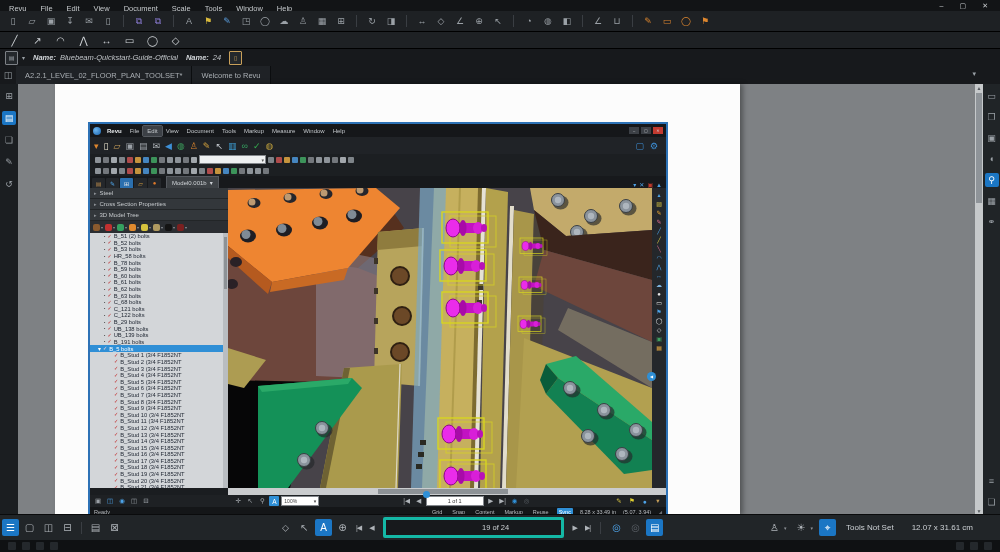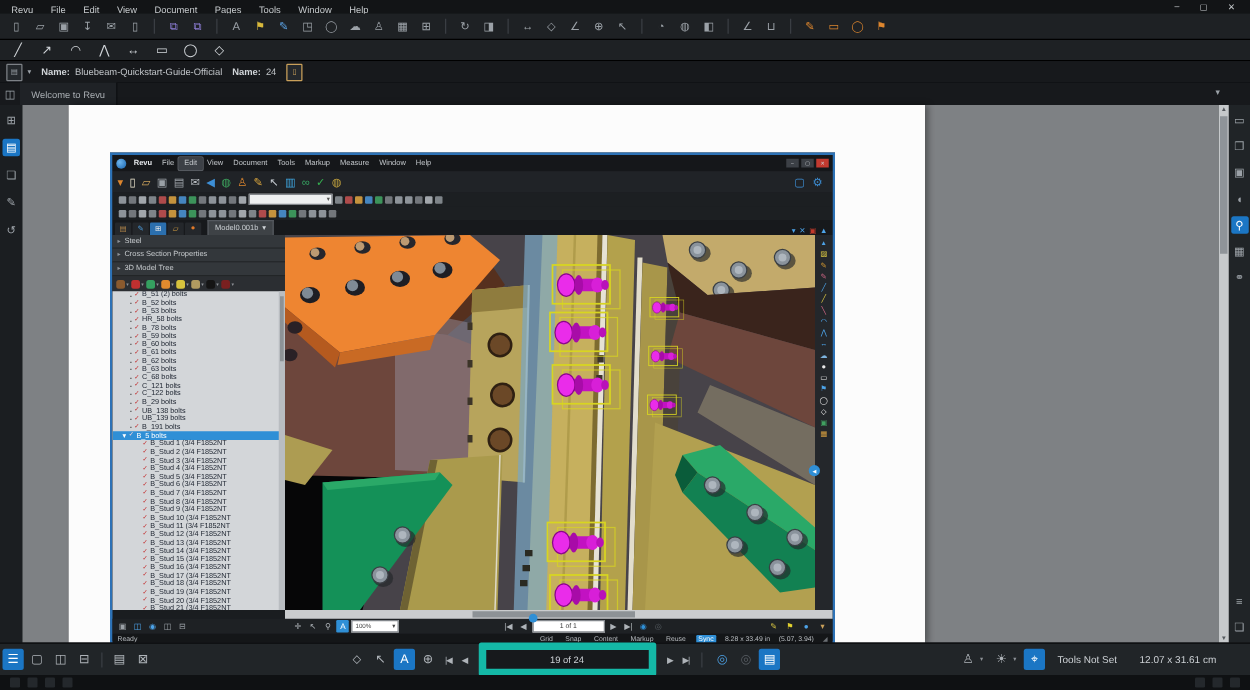--- a/index.html
+++ b/index.html
@@ -8,21 +8,21 @@
   
   .menubar{position:absolute;top:0;left:0;right:0;height:11px;background:#121416;display:flex;align-items:center;padding-left:2px;}
   .menu-item{font-size:7.5px;color:#c6cacd;padding:0 7px;line-height:11px;}
   .win-controls{margin-left:auto;display:flex;gap:16px;padding-right:12px;}
   .win-btn{font-size:7px;color:#c6cacd;}
   .toolbar1{position:absolute;top:11px;left:0;right:0;height:20px;background:#1e2124;border-bottom:1px solid #000;display:flex;align-items:center;padding-left:5px;gap:3px;}
   .ti{width:16px;height:14px;display:flex;align-items:center;justify-content:center;font-size:9px;color:#9ba1a7;border-radius:2px;}
   .sep{width:1px;height:12px;background:#3a3e43;margin:0 4px;}
   .toolbar2{position:absolute;top:32px;left:0;right:0;height:16px;background:#1e2124;border-bottom:1px solid #000;display:flex;align-items:center;padding-left:6px;gap:6px;}
   .t2{width:17px;height:13px;display:flex;align-items:center;justify-content:center;font-size:10px;color:#d2d6da;}
-  .namebar{position:absolute;top:49px;left:0;right:0;height:17px;background:#17191c;border-bottom:1px solid #000;display:flex;align-items:center;padding-left:5px;gap:4px;}
+  .namebar{position:absolute;top:49px;left:0;right:0;height:17px;background:#17191c;border-bottom:1px solid #000;display:flex;align-items:center;padding-left:5px;gap:4px;font-style:italic;}
   .doc-mini{width:11px;height:12px;border:1px solid #7d8186;border-radius:1px;display:flex;align-items:center;justify-content:center;font-size:6px;color:#9ba1a7;background:#24282c;}
   .nb-chev{font-size:6px;color:#9ba1a7;}
   .nb-label{font-size:7.5px;font-weight:bold;color:#d2d6da;margin-left:4px;}
   .nb-value{font-size:7.5px;color:#c0c4c8;}
   .tabbar{position:absolute;top:66px;left:0;right:0;height:18px;background:#17191c;display:flex;align-items:flex-end;}
   .tab-rail-icon{width:16px;height:18px;display:flex;align-items:center;justify-content:center;color:#9ba1a7;font-size:9px;}
   .tab{height:18px;display:flex;align-items:center;padding:0 9px;font-size:7.5px;color:#a9aeb3;background:#1f2226;border-right:1px solid #0b0d0f;white-space:nowrap;}
   .tab.active{background:#0b0d0f;color:#d6d9dc;}
   .tab .close{margin-left:8px;font-size:7px;color:#a9aeb3;}
   .tab-chevron{position:absolute;right:24px;top:4px;font-size:7px;color:#9ba1a7;}
@@ -90,34 +90,34 @@
   .toggle{padding:0 2px;line-height:8px;}
   .toggle.active{background:#2f8fd6;color:#fff;border-radius:1px;}
   .st-right{margin-left:auto;display:flex;gap:7px;align-items:center;}
   .grip{color:#6a6e73;font-size:5px;}
   
   .bottom-toolbar{position:absolute;left:0;right:0;bottom:12px;height:25px;background:#212528;border-top:1px solid #0a0b0c;}
   .bt-group{position:absolute;top:0;height:25px;display:flex;align-items:center;}
   .bt-icon{width:17px;height:17px;display:flex;align-items:center;justify-content:center;font-size:10px;color:#aeb3b8;border-radius:2px;margin:0 1px;}
   .bt-icon.active{background:#1b76c4;color:#fff;}
   .bt-nav{font-size:7px;color:#aeb3b8;margin:0 4px;letter-spacing:-1px;}
-  #bt-pagebox{width:130px;height:15px;background:#17191c;border:6px solid #14b8a6;border-radius:2px;color:#cdd1d5;font-size:7.5px;display:flex;align-items:center;justify-content:center;margin:0 5px;}
+  #bt-pagebox{width:130px;height:15px;background:#17191c;border:3px solid #14b8a6;border-radius:2px;color:#cdd1d5;font-size:7.5px;display:flex;align-items:center;justify-content:center;margin:0 5px;padding-left:45px;}
   .bt-label{font-size:8px;color:#cdd1d5;margin:0 9px;white-space:nowrap;}
   .bt-chev{font-size:5px;color:#8d9196;margin-right:5px;}
   .taskbar{position:absolute;left:0;right:0;bottom:0;height:12px;background:#0f1113;display:flex;align-items:center;gap:6px;padding:0 8px;}
   .tk{width:8px;height:8px;background:#24282c;border-radius:1px;}
   .tk-right{margin-left:auto;display:flex;gap:6px;}
 </style>
 </head>
 <body>
 
 <div id="app">
 
   <div class="menubar">
-    <span id="menu-items"><span class="menu-item">Revu</span><span class="menu-item">File</span><span class="menu-item">Edit</span><span class="menu-item">View</span><span class="menu-item">Document</span><span class="menu-item">Pages</span><span class="menu-item">Tools</span><span class="menu-item">Window</span><span class="menu-item">Help</span></span>
+    <span id="menu-items"><span class="menu-item">Revu</span><span class="menu-item">File</span><span class="menu-item">Edit</span><span class="menu-item">View</span><span class="menu-item">Document</span><span class="menu-item">Scale</span><span class="menu-item">Tools</span><span class="menu-item">Window</span><span class="menu-item">Help</span></span>
     <span class="win-controls" id="win-controls">
         <span class="win-btn">–</span>
         <span class="win-btn">▢</span>
         <span class="win-btn">✕</span>
       </span>
   </div>
 
   <div class="toolbar1" id="tb1">
       <span class="ti">▯</span>
       <span class="ti">▱</span>
@@ -177,20 +177,23 @@
     <span class="nb-label">Name:</span>
     <span class="nb-value">Bluebeam-Quickstart-Guide-Official</span>
     <span class="nb-label">Name:</span>
     <span class="nb-value">24</span>
     <span class="doc-mini" style="margin-left:4px;border-color:#c9a05a;color:#c9a05a">▯</span>
   </div>
 
   <div class="tabbar">
     <span class="tab-rail-icon">◫</span>
     <span id="tabs" style="display:flex">
+        <span class="tab">
+          <span>A2.2.1_LEVEL_02_FLOOR_PLAN_TOOLSET*</span>
+        </span>
         <span class="tab">
           <span>Welcome to Revu</span>
         </span>
       </span>
     <span class="tab-chevron">▾</span>
   </div>
 
   <div class="left-rail" id="left-rail">
       <span class="rail-icon">⊞</span>
       <span class="rail-icon active">▤</span>

